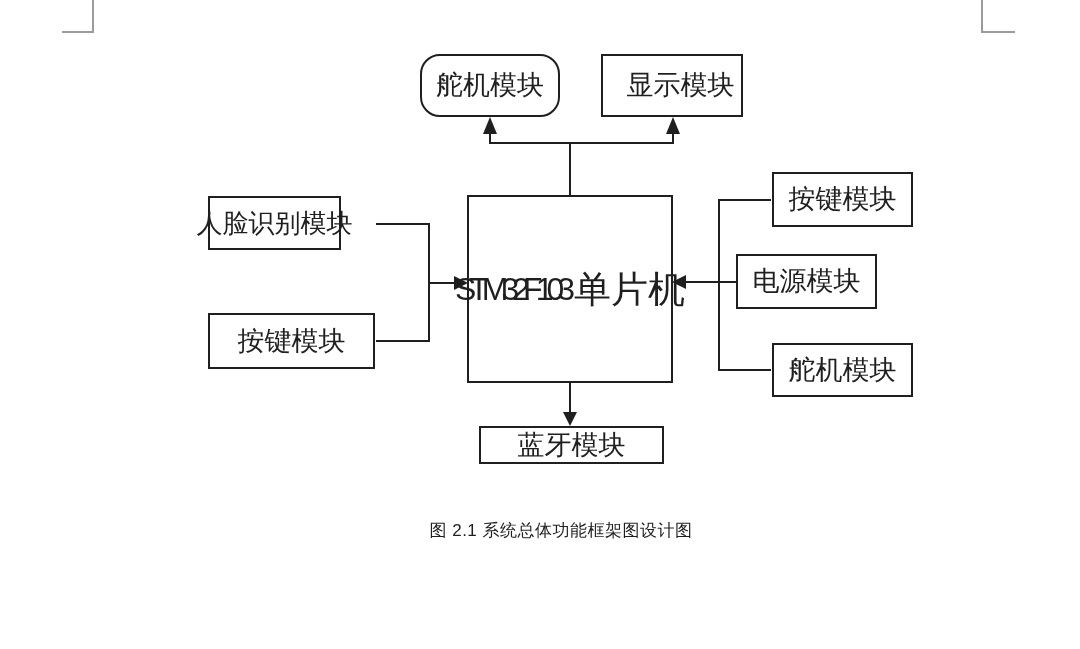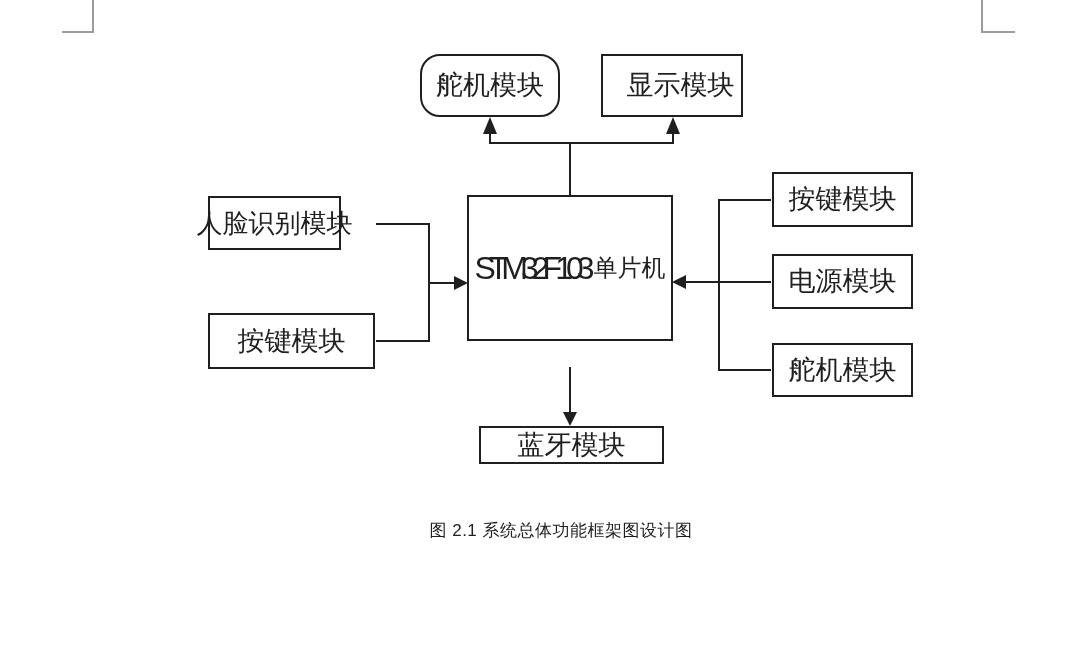--- a/index.html
+++ b/index.html
@@ -37,32 +37,32 @@
     display:flex;align-items:center;justify-content:center;
     color:var(--text-color);
     font-size:27px;
     white-space:nowrap;
     line-height:1;
   }
   .b-servo  {left:420px;top:54px; width:140px;height:63px;border-radius:20px;}
   .b-display{left:601px;top:54px; width:142px;height:63px;padding-left:17px;}
   .b-face   {left:208px;top:196px;width:133px;height:54px;font-size:26px;}
   .b-key    {left:208px;top:313px;width:167px;height:56px;}
-  .b-mcu    {left:467px;top:195px;width:206px;height:146px;justify-content:center;}
+  .b-mcu    {left:467px;top:195px;width:206px;height:188px;justify-content:center;}
   .b-reset  {left:772px;top:172px;width:141px;height:55px;}
-  .b-power  {left:772px;top:254px;width:141px;height:55px;}
+  .b-power  {left:736px;top:254px;width:141px;height:55px;}
   .b-crystal{left:772px;top:343px;width:141px;height:54px;}
   .b-bt     {left:479px;top:426px;width:185px;height:38px;}
 
   .mcu-part{
     font-size:32px;
     letter-spacing:-7px;   
     margin-right:6px;
   }
-  .mcu-dev{font-size:24px;}
+  .mcu-dev{font-size:37px;}
 
   .caption{
     position:absolute;
     left:561px;top:519px;
     transform:translateX(-50%);
     font-size:17px;
     color:var(--text-color);
     white-space:nowrap;
     letter-spacing:0.5px;
   }

